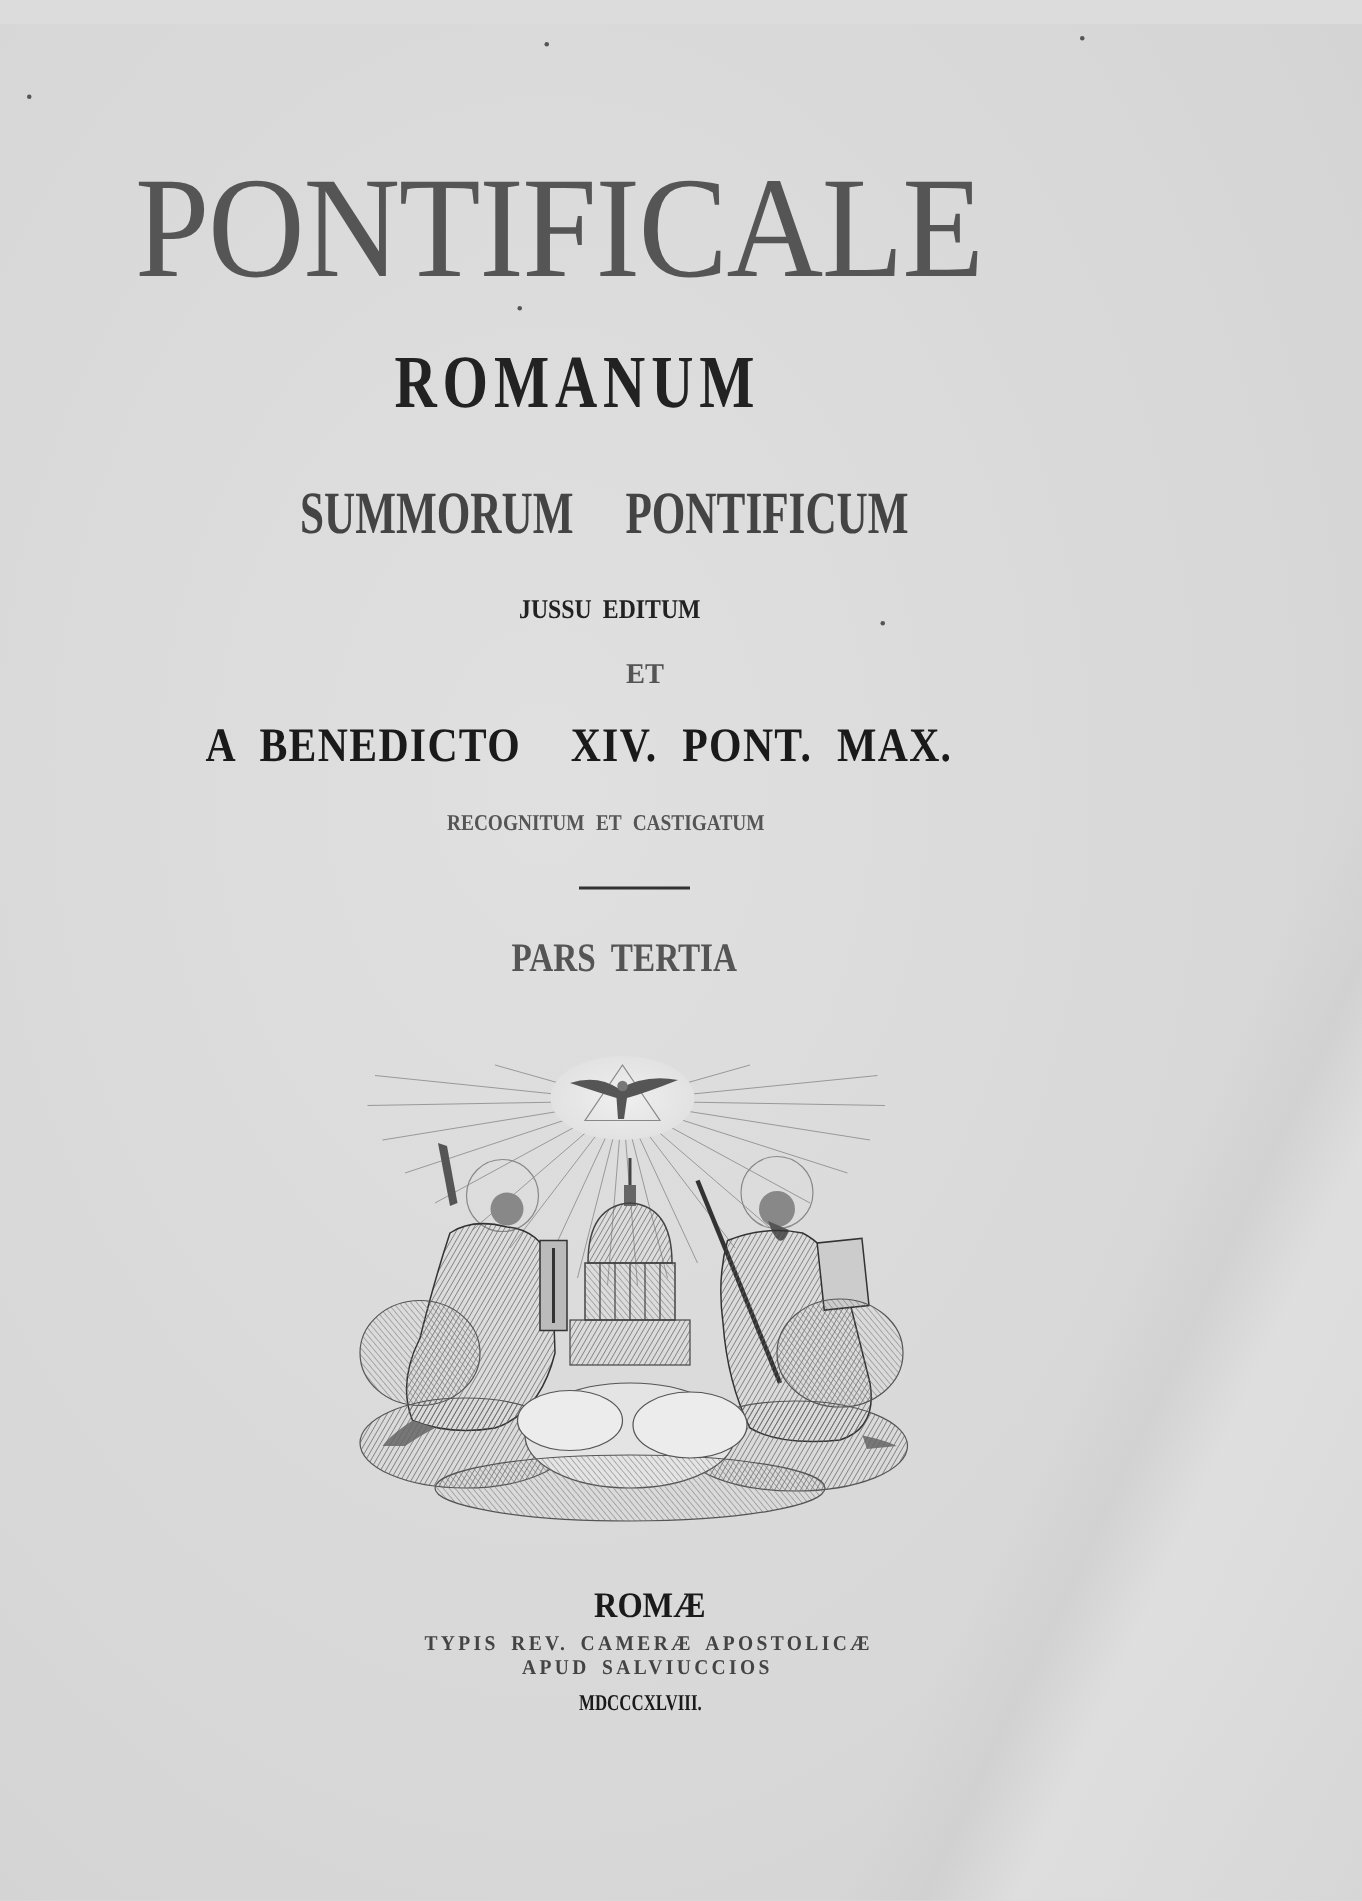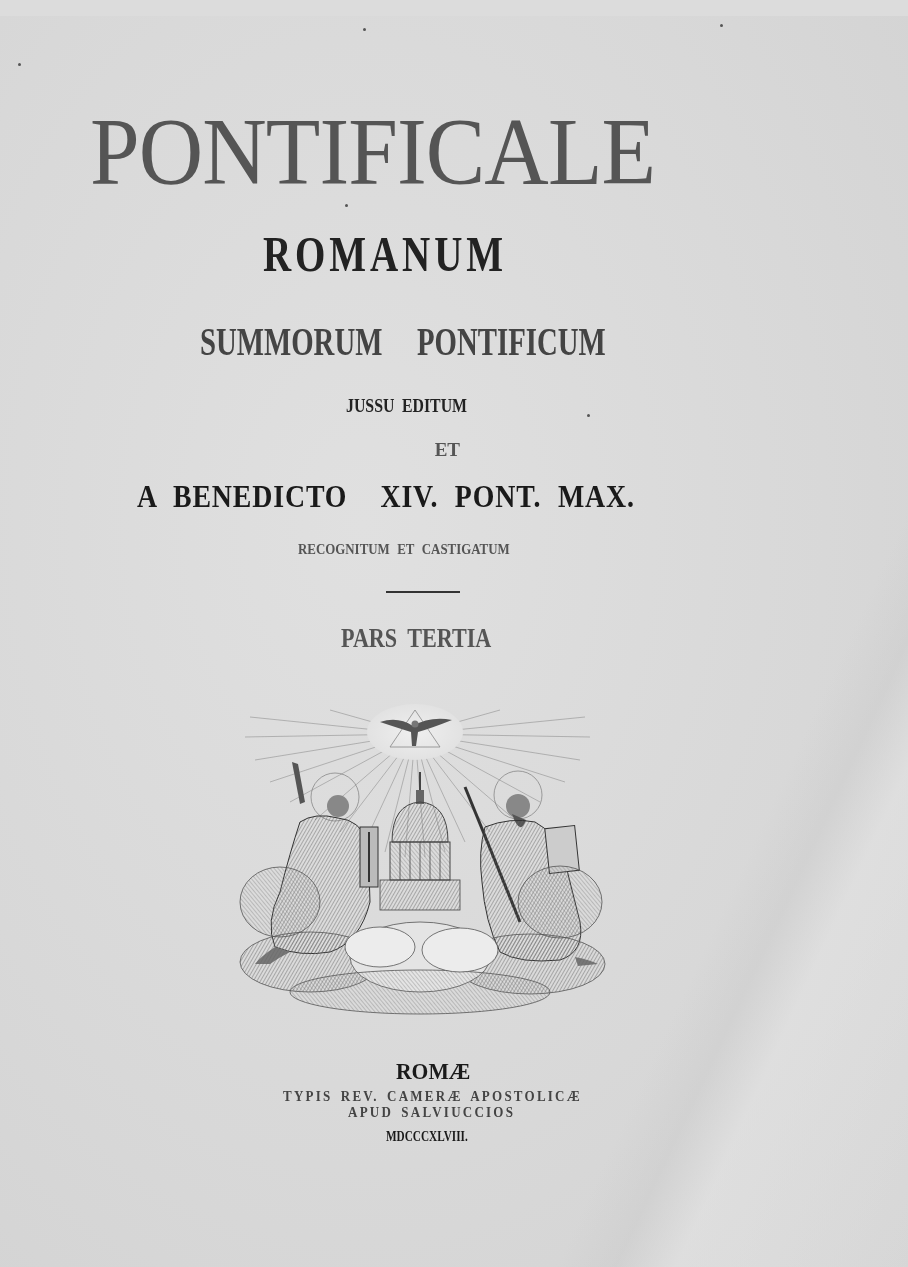--- a/index.html
+++ b/index.html
@@ -33,21 +33,21 @@
     top: 302px; left: 200px; width: 600px; text-align:left;
     font-size: 40px; line-height: 48px; color: #444; font-weight: bold;
     letter-spacing: 0px; word-spacing: 14px; transform: scaleX(0.72); transform-origin: left center;
   }
   .jussu {
     top: 378px; left: 346px; width: 300px; text-align:left;
     font-size: 18px; line-height: 24px; color: #222; font-weight: bold;
     transform: scaleX(0.88); transform-origin: left center; word-spacing: 4px;
   }
   .et {
-    top: 422px; left: 400px; width: 60px; text-align:right;
+    top: 422px; left: 400px; width: 60px; text-align:center;
     font-size: 19px; line-height: 24px; color: #555; font-weight: bold;
   }
   .benedicto {
     top: 460px; left: 137px; width: 640px; text-align:left;
     font-size: 32px; line-height: 40px; color: #1a1a1a; font-weight: bold;
     letter-spacing: 1px; word-spacing: 10px; transform: scaleX(0.87); transform-origin: left center;
   }
   .recognitum {
     top: 522px; left: 298px; width: 360px; text-align:left;
     font-size: 15px; line-height: 22px; color: #555; font-weight: bold;

